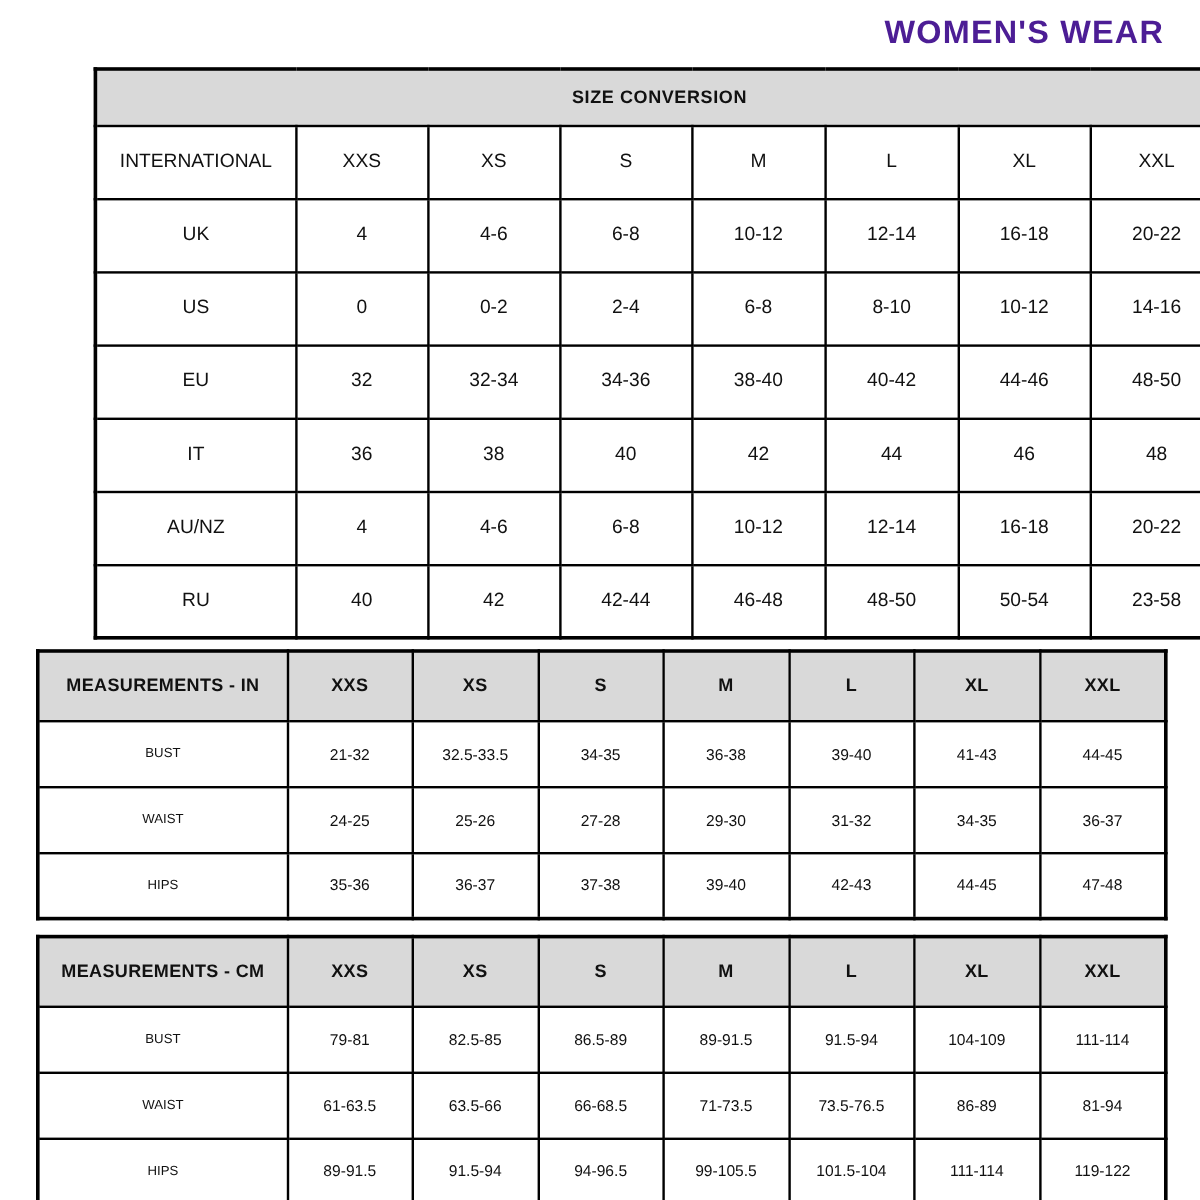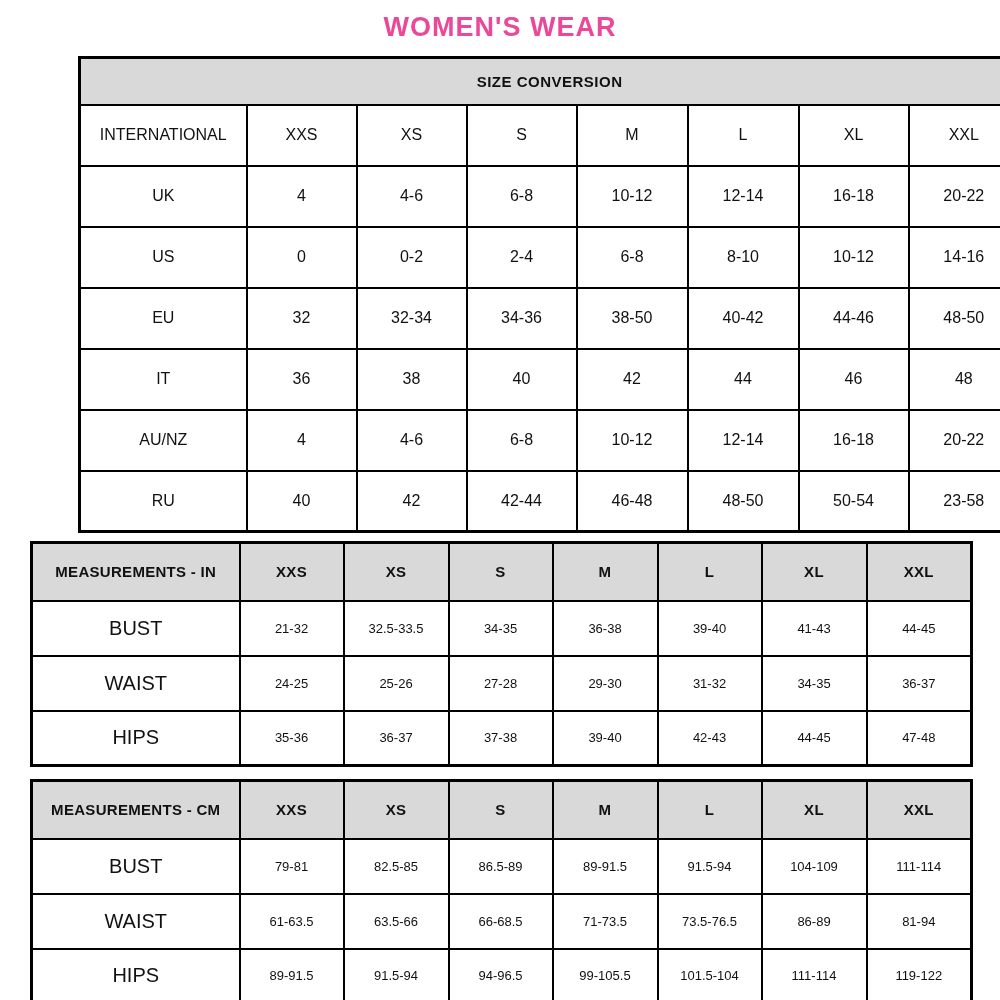--- a/index.html
+++ b/index.html
@@ -8,25 +8,25 @@
     background: #ffffff;
     font-family: "Liberation Sans", sans-serif;
     color: #111111;
   }
   .page {
     width: 1000px;
     height: 1000px;
     padding: 10px 30px 0 30px;
   }
   .page-title {
-    text-align: center;
+    text-align: right;
     font-size: 27px;
     font-weight: bold;
     letter-spacing: 1px;
-    color: #ec4899;
+    color: #4c1d95;
     margin-top: 2px;
     margin-bottom: 13px;
   }
   table {
     border-collapse: collapse;
     table-layout: fixed;
     width: 940px;
     border: 3px solid #000000;
   }
   td {
@@ -49,21 +49,21 @@
   
   .t2 { margin-bottom: 12px; }
   .t2 td, .t3 td { height: 55px; }
   .t2 .head td, .t3 .head td {
     background: #d9d9d9;
     font-weight: bold;
     font-size: 15px;
     letter-spacing: 0.3px;
     height: 58px;
   }
-  .t2 .row-label, .t3 .row-label { font-size: 20px; }
+  .t2 .row-label, .t3 .row-label { font-size: 11px; }
   .t2 .val, .t3 .val { font-size: 13px; }
 </style>
 </head>
 <body>
 
 <div class="page">
 
   <div class="page-title">WOMEN'S WEAR</div>
 
   <table class="t1">
@@ -109,21 +109,21 @@
       <td>6-8</td>
       <td>8-10</td>
       <td>10-12</td>
       <td>14-16</td>
     </tr>
     <tr>
       <td>EU</td>
       <td>32</td>
       <td>32-34</td>
       <td>34-36</td>
-      <td>38-50</td>
+      <td>38-40</td>
       <td>40-42</td>
       <td>44-46</td>
       <td>48-50</td>
     </tr>
     <tr>
       <td>IT</td>
       <td>36</td>
       <td>38</td>
       <td>40</td>
       <td>42</td>

